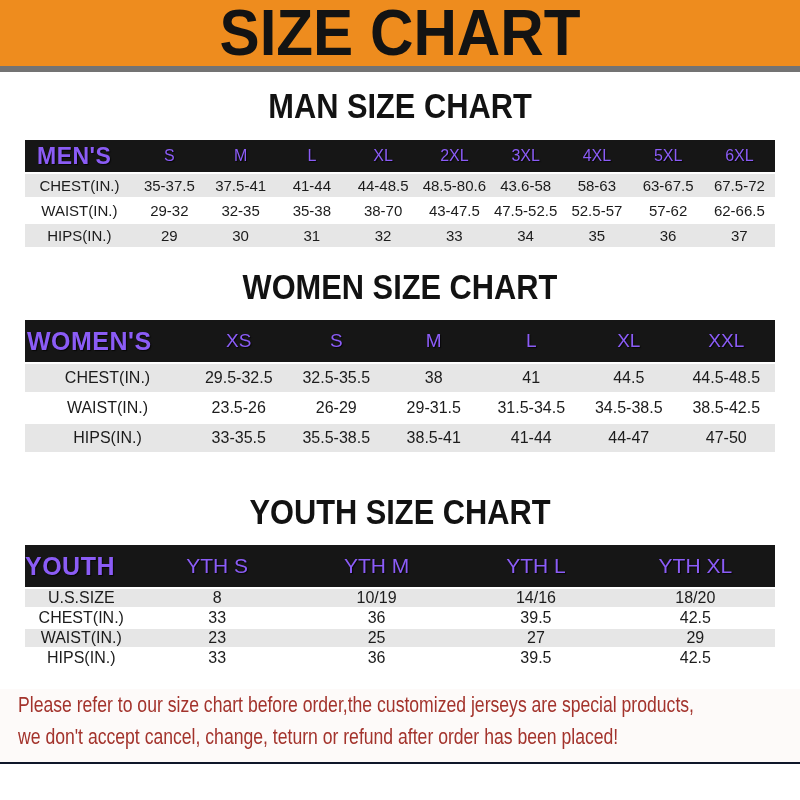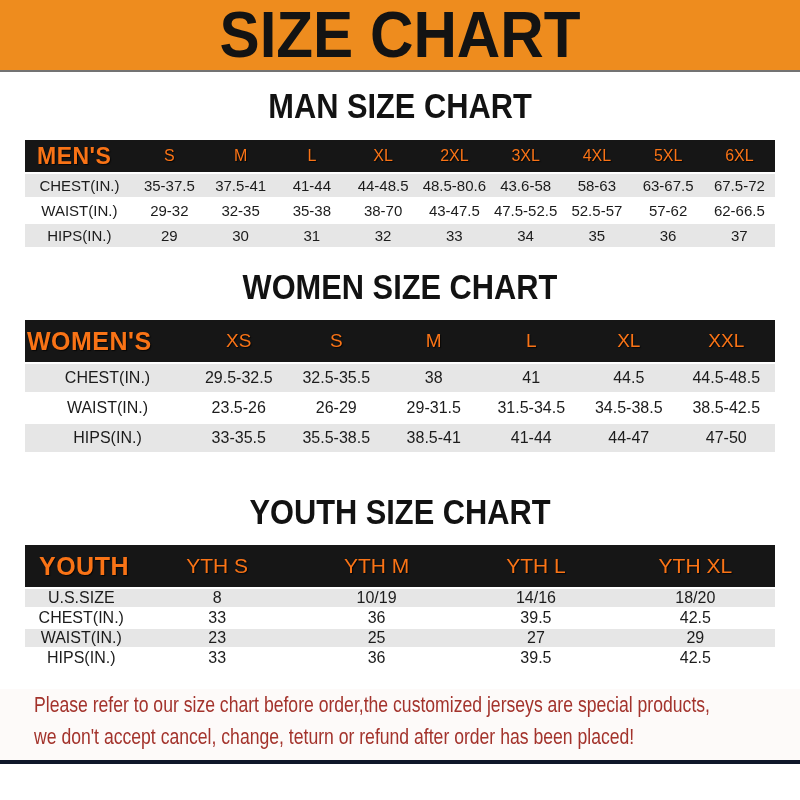--- a/index.html
+++ b/index.html
@@ -10,21 +10,21 @@
     overflow: hidden;
     color: #1c1c1c;
   }
   
   .banner {
     height: 72px;
     background: var(--banner_bg, #EE8C1E);
     display: flex;
     align-items: center;
     justify-content: center;
-    border-bottom: 2px solid #737373;
+    border-bottom: 6px solid #737373;
   }
   .banner-title {
     display: inline-block;
     font-size: 64px;
     line-height: 64px;
     font-weight: bold;
     color: #131313;
     transform: scaleX(0.94);
     white-space: nowrap;
     letter-spacing: 0px;
@@ -45,21 +45,21 @@
   
   .size-table {
     width: 750px;
     margin: 13px auto 0 auto;
     border-collapse: separate;
     border-spacing: 0 2px;
     table-layout: fixed;
   }
   .size-table thead tr { background: var(--header_bar, #161616); }
   .size-table thead th {
-    color: #f97316;
+    color: #8b5cf6;
     font-weight: normal;
     text-align: center;
     text-shadow: 1px 1px 1px rgba(0,0,0,0.7);
   }
   .size-table thead th:first-child {
     font-weight: bold;
     text-align: left;
     letter-spacing: 0.5px;
   }
   .size-table tbody tr:nth-child(odd)  { background: var(--row_alt, #E6E6E6); }
@@ -76,29 +76,29 @@
   .table-men thead th:first-child { font-size: 23px; padding-left: 12px; }
   .table-men tbody th, .table-men tbody td { height: 23px; font-size: 15px; }
   .table-men th:first-child, .table-men td:first-child { width: 14.5%; }
   
   .table-women thead th { height: 42px; font-size: 19px; }
   .table-women thead th:first-child { font-size: 25px; padding-left: 2px; }
   .table-women tbody th, .table-women tbody td { height: 28px; font-size: 16px; }
   .table-women th:first-child, .table-women td:first-child { width: 22%; }
   
   .table-youth thead th { height: 42px; font-size: 21px; }
-  .table-youth thead th:first-child { font-size: 25px; padding-left: 14px; }
+  .table-youth thead th:first-child { font-size: 25px; }
   .table-youth tbody th, .table-youth tbody td { height: 14px; font-size: 16px; }
   .table-youth th:first-child, .table-youth td:first-child { width: 15%; }
   
   .note {
     margin-top: 20px;
-    padding-left: 34px;
+    padding-left: 18px;
     background: #fdfaf9;
-    border-bottom: 4px solid #0f172a;
+    border-bottom: 2px solid #0f172a;
     height: 75px;
   }
   .note p {
     color: var(--note_red, #A3332C);
     font-size: 22px;
     line-height: 32px;
     transform: scaleX(0.8);
     transform-origin: left center;
     white-space: nowrap;
   }

